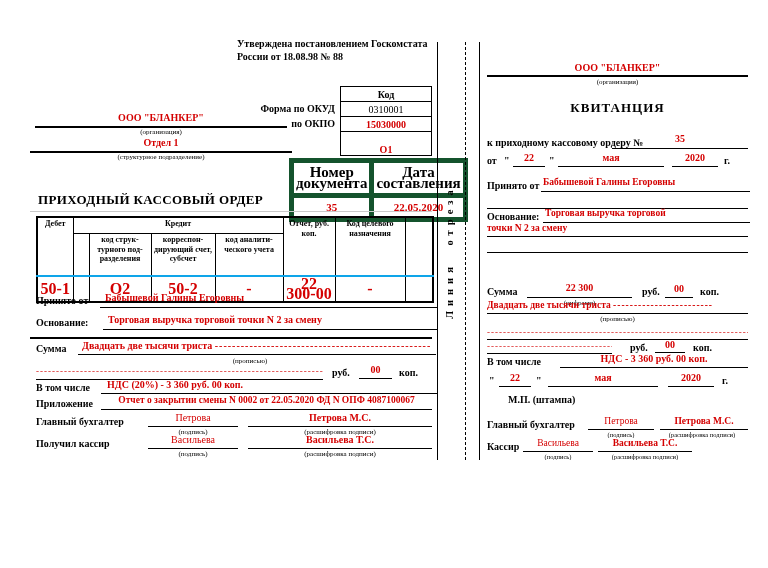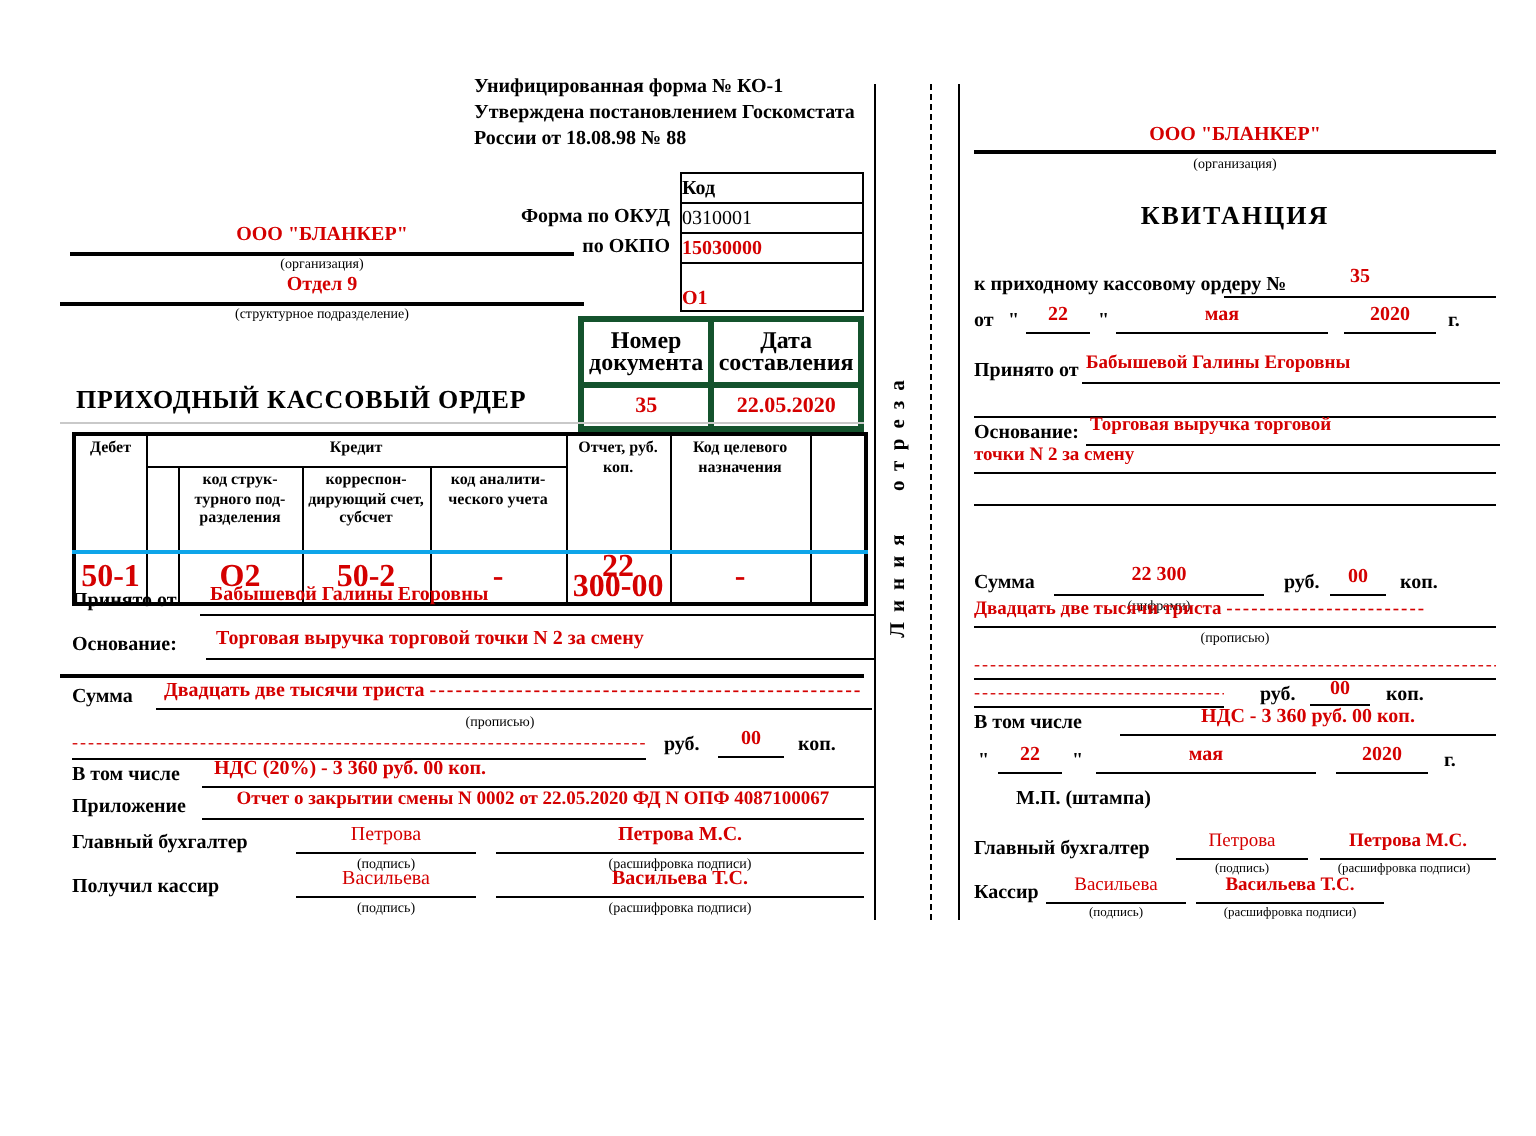--- a/index.html
+++ b/index.html
@@ -13,39 +13,38 @@
   .ctr{text-align:center;}
   .rt{text-align:right;}
   .nw{white-space:nowrap;overflow:hidden;}
   .ul{border-bottom:1.5px solid #000;}
   .ul2{border-bottom:2px solid #000;}
   .cap{font-size:7px;text-align:center;white-space:nowrap;overflow:hidden;}
   .cap65{font-size:6.5px;text-align:center;white-space:nowrap;overflow:hidden;} .f9{font-size:9px;} .f95{font-size:9.5px;} .f10{font-size:10px;} .f13{font-size:13px;}
   .lbl{font-size:10px;font-weight:bold;white-space:nowrap;}
   .note{font-size:10px;font-weight:bold;line-height:13px;}
   table{border-collapse:collapse;}
-  .codes td{border:1.5px solid #000;font-size:10px;padding:0;}
-  .doc td{border:3px solid #14532d;font-size:12px;font-weight:bold;text-align:center;padding:0 2px;vertical-align:middle;line-height:11px;}
+  .codes td{border:1.5px solid #000;font-size:10px;text-align:center;padding:0;}
+  .doc td{border:5px solid #14532d;font-size:15px;font-weight:bold;text-align:center;padding:0 2px;vertical-align:middle;line-height:11px;}
   .doc{border:2px solid #000;}
   .doc .val{font-size:11px;border-top:2px solid #000;}
   .acc{border:2px solid #000;table-layout:fixed;}
   .acc td{border:1px solid #000;font-size:8px;font-weight:bold;text-align:center;vertical-align:top;padding:1px;line-height:9.5px;}
   .acc .val{border-top:2px solid #0ea5e9;font-size:16px;color:var(--red);vertical-align:middle;height:22px;}
   .vline{width:0;border-left:1.5px solid #000;}
   .vdash{width:0;border-left:1.5px dashed #000;}
   .cut-text{transform:rotate(-90deg);font-size:10.5px;font-weight:bold;letter-spacing:5px;word-spacing:9px;text-align:center;}
   .dash{letter-spacing:1px;}
 </style>
 </head>
 <body>
 
 <div class="page">
 
   <div class="abs note" style="left:237px;top:37px;width:205px;">
-    <div>Унифицированная форма № КО-1</div>
     <div>Утверждена постановлением Госкомстата</div>
     <div>России от 18.08.98 № 88</div>
   </div>
 
   <div class="abs lbl rt" style="left:225px;top:103px;width:110px;">Форма по ОКУД</div>
   <div class="abs lbl rt" style="left:225px;top:118px;width:110px;">по ОКПО</div>
   <table class="codes abs" style="left:340px;top:86px;width:92px;">
     <tbody>
         <tr>
           <td style="height:14px;" class="bk">Код</td>
@@ -57,21 +56,21 @@
           <td style="height:14px;" class="red bk">15030000</td>
         </tr>
     <tr>
           <td style="height:23px;vertical-align:bottom;" class="red bk">О1</td>
         </tr>
   </tbody>
     </table>
 
   <div class="abs ul2 ctr red bk f10 nw" style="left:35px;top:112px;width:252px;height:14px;">ООО "БЛАНКЕР"</div>
   <div class="abs cap" style="left:35px;top:128px;width:252px;">(организация)</div>
-  <div class="abs ul2 ctr red bk f10 nw" style="left:30px;top:137px;width:262px;height:14px;">Отдел 9</div>
+  <div class="abs ul2 ctr red bk f10 nw" style="left:30px;top:137px;width:262px;height:14px;">Отдел 1</div>
   <div class="abs cap" style="left:30px;top:153px;width:262px;">(структурное подразделение)</div>
 
   <table class="doc abs" style="left:289px;top:158px;width:143px;">
     <tbody>
         <tr>
       <td style="width:70px;height:30px;">Номер документа</td>
       <td style="width:73px;">Дата составления</td>
     </tr>
     <tr>
       <td class="val red" style="height:19px;">35</td>

